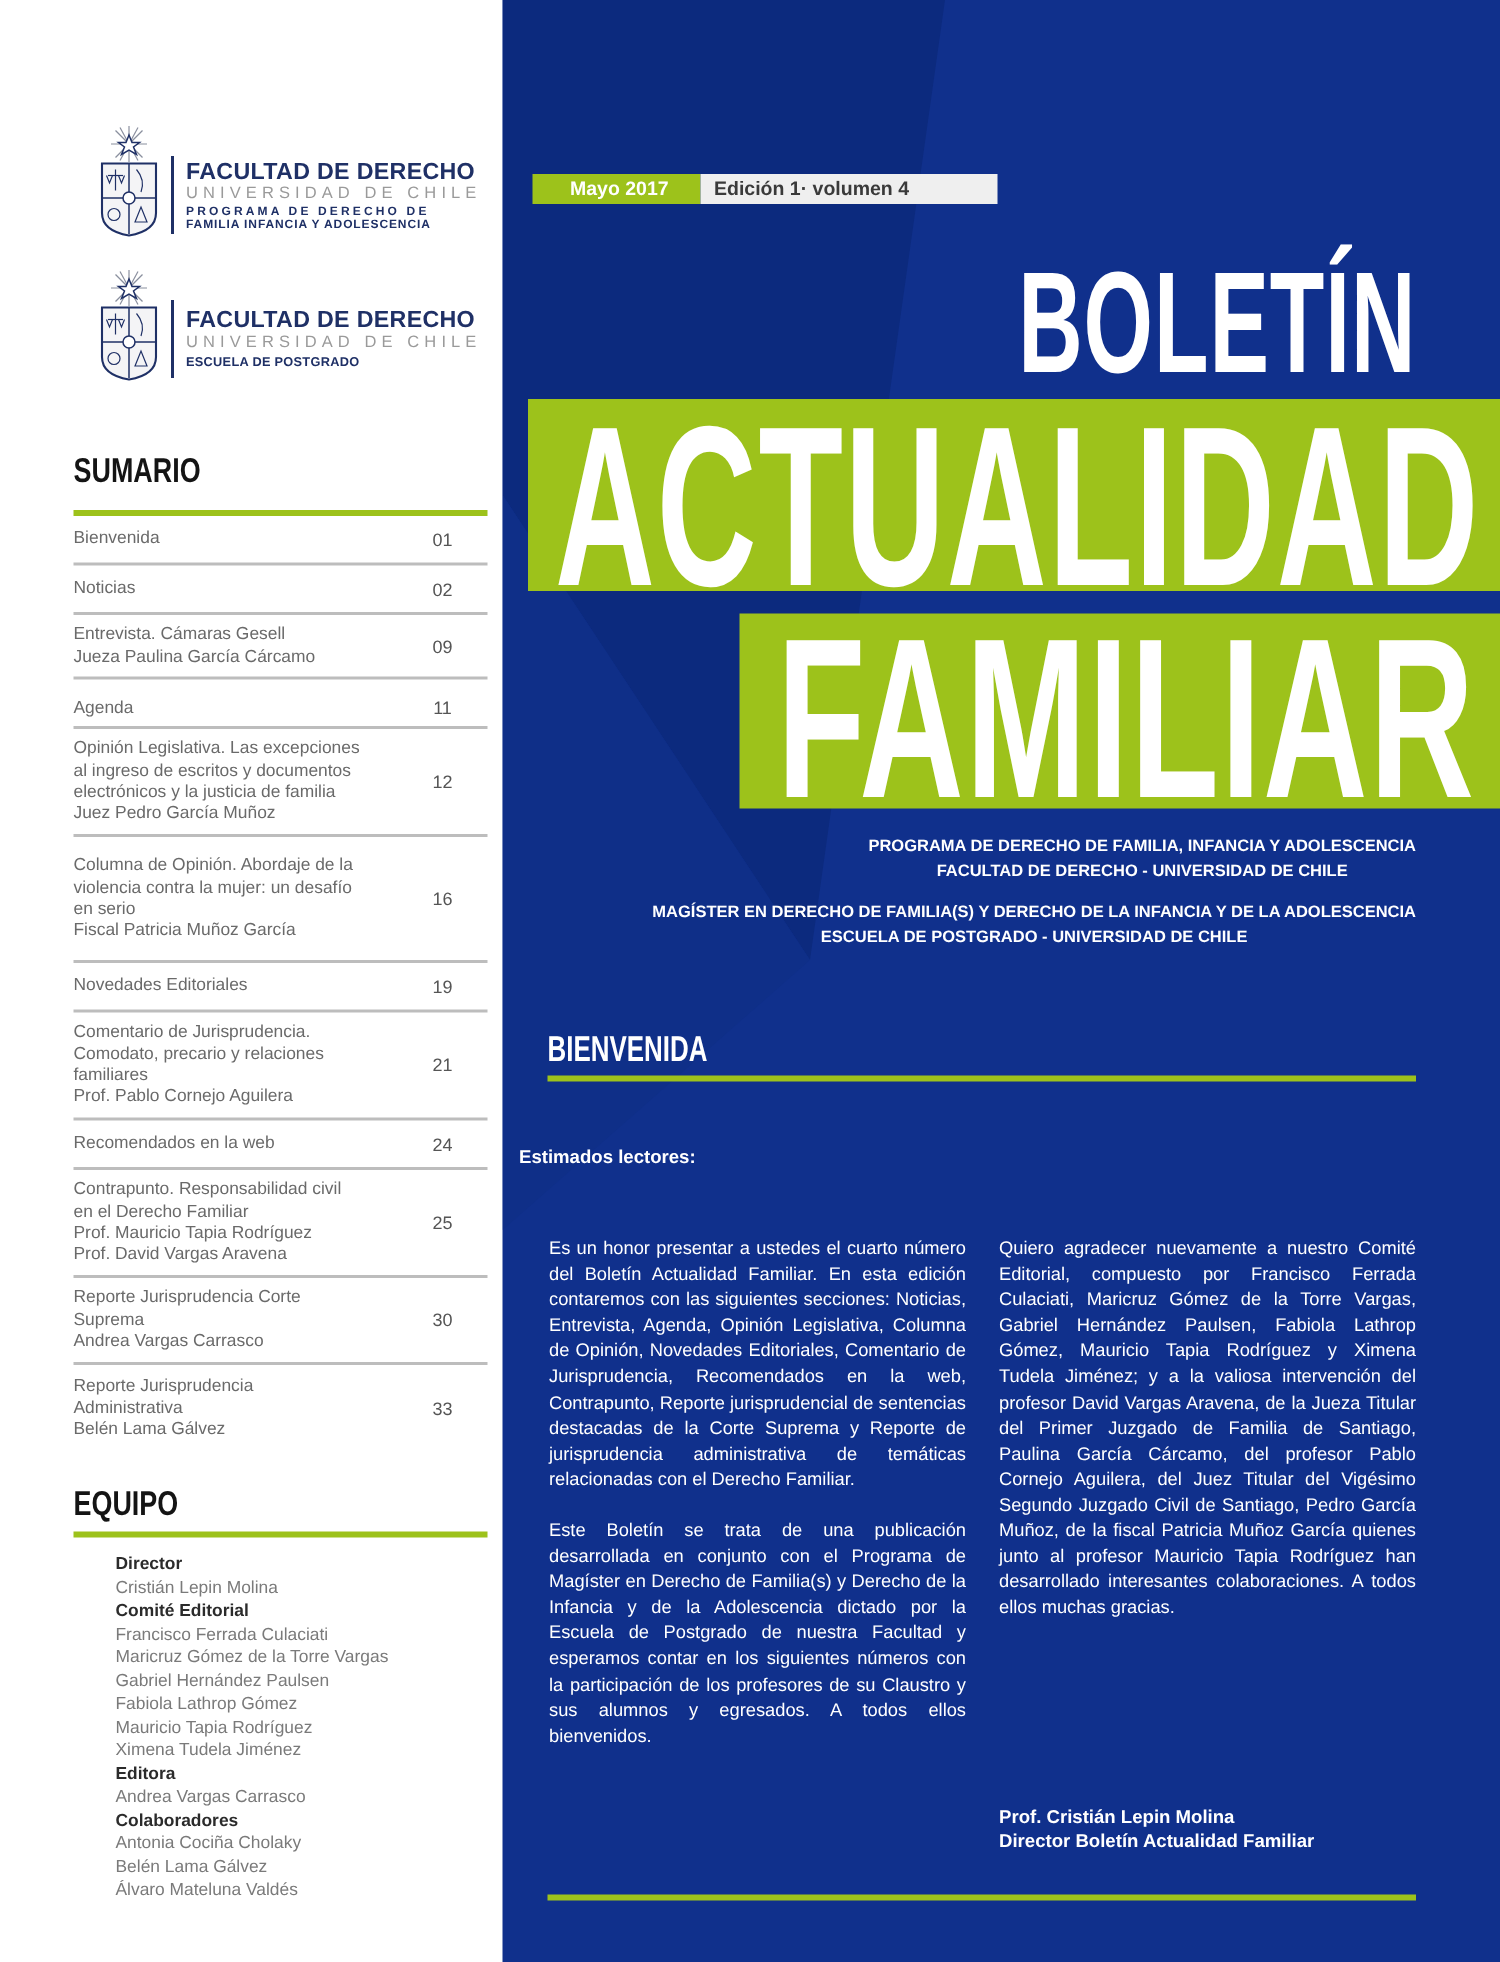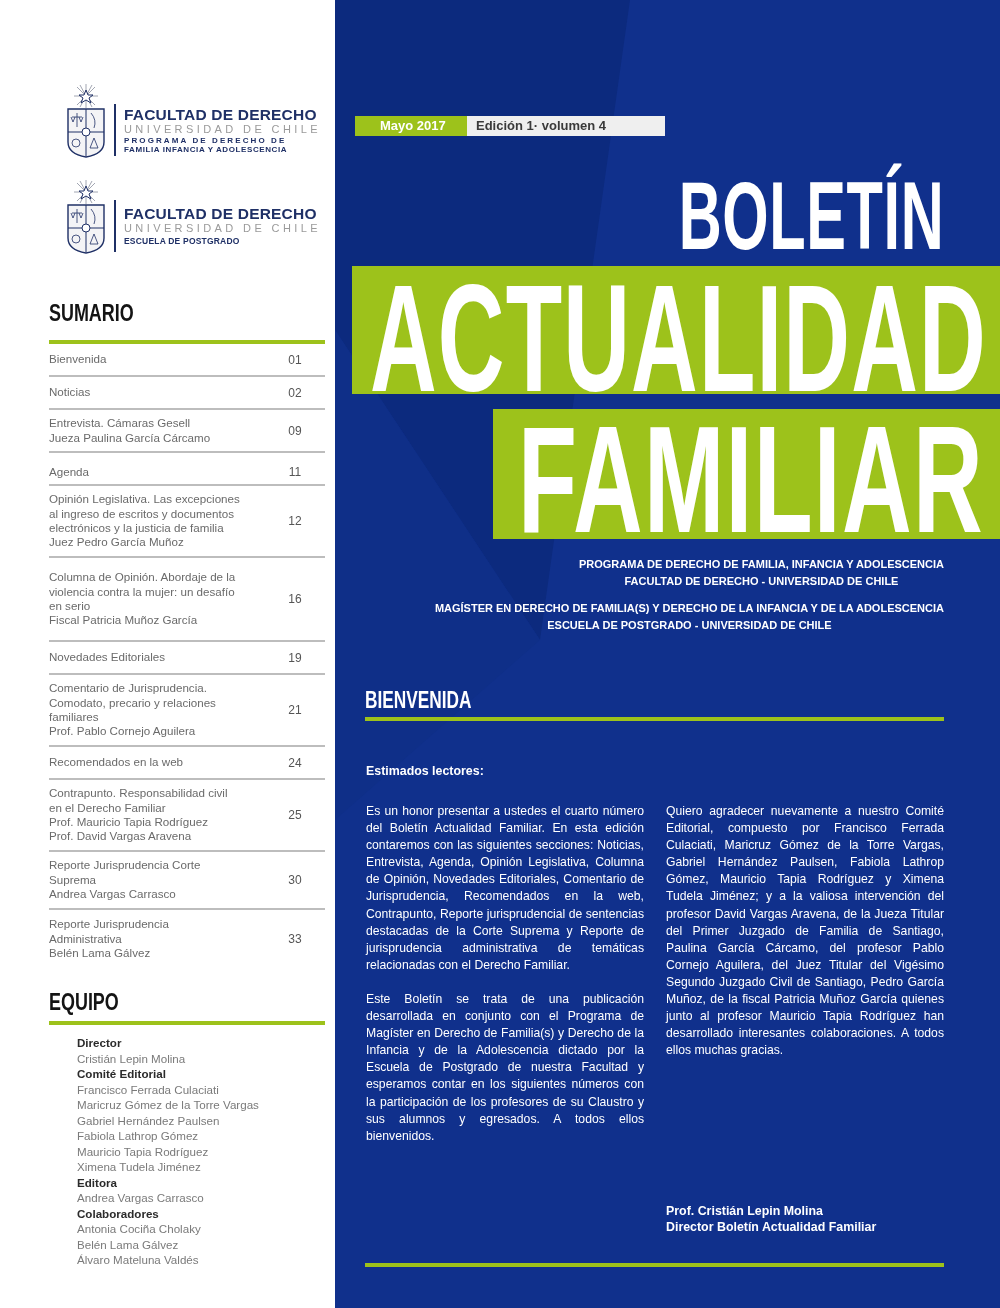--- a/index.html
+++ b/index.html
@@ -47,22 +47,22 @@
   .t-fam { left: 518px; top: 403px; font-size: 152px; transform: scaleX(0.635); transform-origin: left; letter-spacing: 2px; }
 
   .affil { position: absolute; right: 56px; text-align: center; font-family: "Liberation Sans", sans-serif; font-weight: bold; font-size: 11px; color: #ffffff; line-height: 16.5px; letter-spacing: 0px; }
   .affil1 { top: 556px; }
   .affil2 { top: 600px; }
 
   .bienvenida-title { position: absolute; left: 365px; top: 686px; font-family: "Liberation Sans", sans-serif; font-weight: bold; font-size: 24px; color: #ffffff; transform: scaleX(0.72); transform-origin: left; }
   .bien-rule { position: absolute; left: 365px; top: 717px; width: 579px; height: 4px; background: #9dc21b; }
   .bottom-rule { position: absolute; left: 365px; top: 1263px; width: 579px; height: 4px; background: #9dc21b; }
 
-  .greeting { position: absolute; left: 366px; top: 764px; font-family: "Liberation Sans", sans-serif; font-weight: bold; font-size: 12.4px; color: #ffffff; }
-  .col { position: absolute; width: 278px; font-family: "Liberation Sans", sans-serif; font-size: 12.2px; line-height: 17.1px; color: #ffffff; text-align: justify; hyphens: manual; }
+  .greeting { position: absolute; left: 346px; top: 764px; font-family: "Liberation Sans", sans-serif; font-weight: bold; font-size: 12.4px; color: #ffffff; }
+  .col { position: absolute; width: 278px; font-family: "Liberation Sans", sans-serif; font-size: 12.2px; line-height: 17.1px; color: #ffffff; text-align: justify; hyphens: manual; margin-top: 21px; }
   .col p + p { margin-top: 17px; }
   .col-left { left: 366px; top: 803px; }
   .col-right { left: 666px; top: 803px; }
   .signature { position: absolute; left: 666px; top: 1203px; font-family: "Liberation Sans", sans-serif; font-weight: bold; font-size: 12.4px; line-height: 16px; color: #ffffff; }
 </style>
 </head>
 <body>
 
 <div class="sidebar">
 

